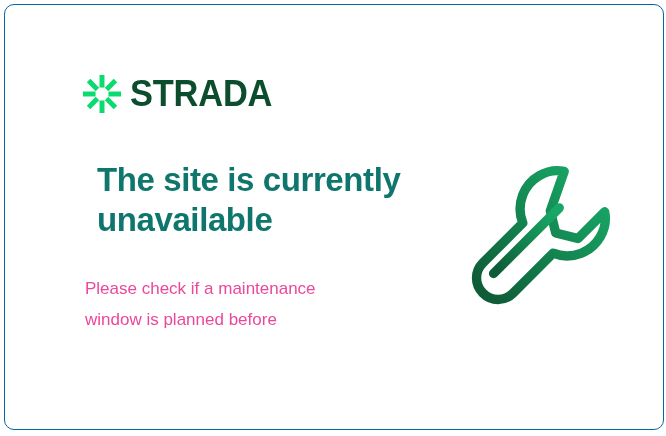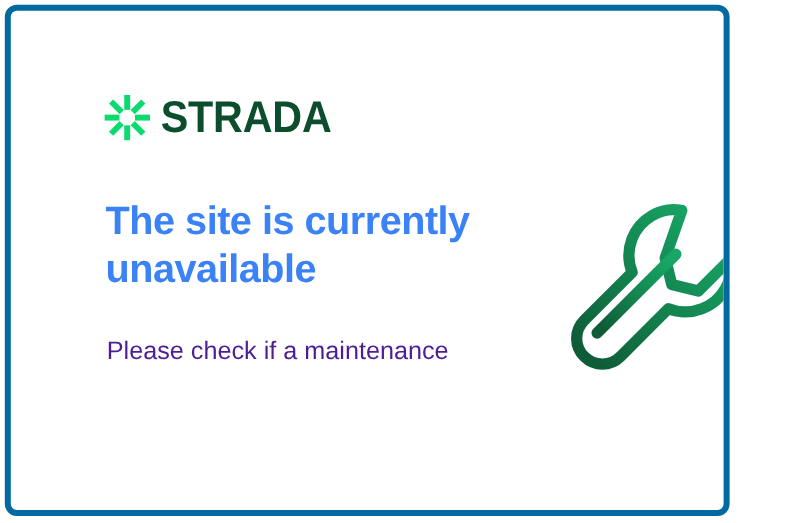--- a/index.html
+++ b/index.html
@@ -11,25 +11,25 @@
     height: 436px;
     background: #ffffff;
     font-family: "Liberation Sans", sans-serif;
     overflow: hidden;
   }
 
   .page-card {
     position: absolute;
     left: 4px;
     top: 4px;
-    width: 604px;
+    width: 660px;
     height: 426px;
     box-sizing: border-box;
     background: #ffffff;
-    border: 5px solid #0369a1;
+    border: 1px solid #0369a1;
     border-radius: 10px;
     overflow: hidden;
   }
 
   
   .brand {
     position: absolute;
     left: 78px;
     top: 70px;
     display: flex;
@@ -49,42 +49,42 @@
     letter-spacing: -0.2px;
     color: #0b4d2c;
     white-space: nowrap;
     transform: scaleX(0.93);
     transform-origin: left center;
   }
 
   
   .headline {
     position: absolute;
-    left: 79px;
+    left: 92px;
     top: 155px;
     width: 340px;
     margin: 0;
     font-size: 33px;
     line-height: 40px;
     font-weight: bold;
     letter-spacing: -0.4px;
-    color: #3b82f6;
+    color: #0f766e;
   }
 
   
   .body-copy {
     position: absolute;
     left: 80px;
     top: 268px;
     width: 320px;
     margin: 0;
-    font-size: 21px;
+    font-size: 17px;
     line-height: 31px;
     font-weight: normal;
-    color: #4c1d95;
+    color: #ec4899;
   }
   .body-copy .line {
     display: block;
   }
 
   
   .wrench {
     position: absolute;
     left: 455px;
     top: 152px;
@@ -114,20 +114,21 @@
         <rect x="67" y="43.5" width="33" height="13" transform="rotate(45 50 50)"></rect>
       </g>
     </svg>
     <div class="brand-name">STRADA</div>
   </div>
 
   <h1 class="headline">The site is currently unavailable</h1>
 
   <p class="body-copy">
     <span class="line">Please check if a maintenance</span>
+    <span class="line">window is planned before</span>
   </p>
 
   <svg class="wrench" viewBox="0 0 160 160">
     <defs>
       <linearGradient id="wrenchGrad" x1="0.08" y1="0.95" x2="0.95" y2="0.12">
         <stop offset="0" stop-color="#0f5c38"></stop>
         <stop offset="0.45" stop-color="#13814e"></stop>
         <stop offset="1" stop-color="#18a766"></stop>
       </linearGradient>
     </defs>

